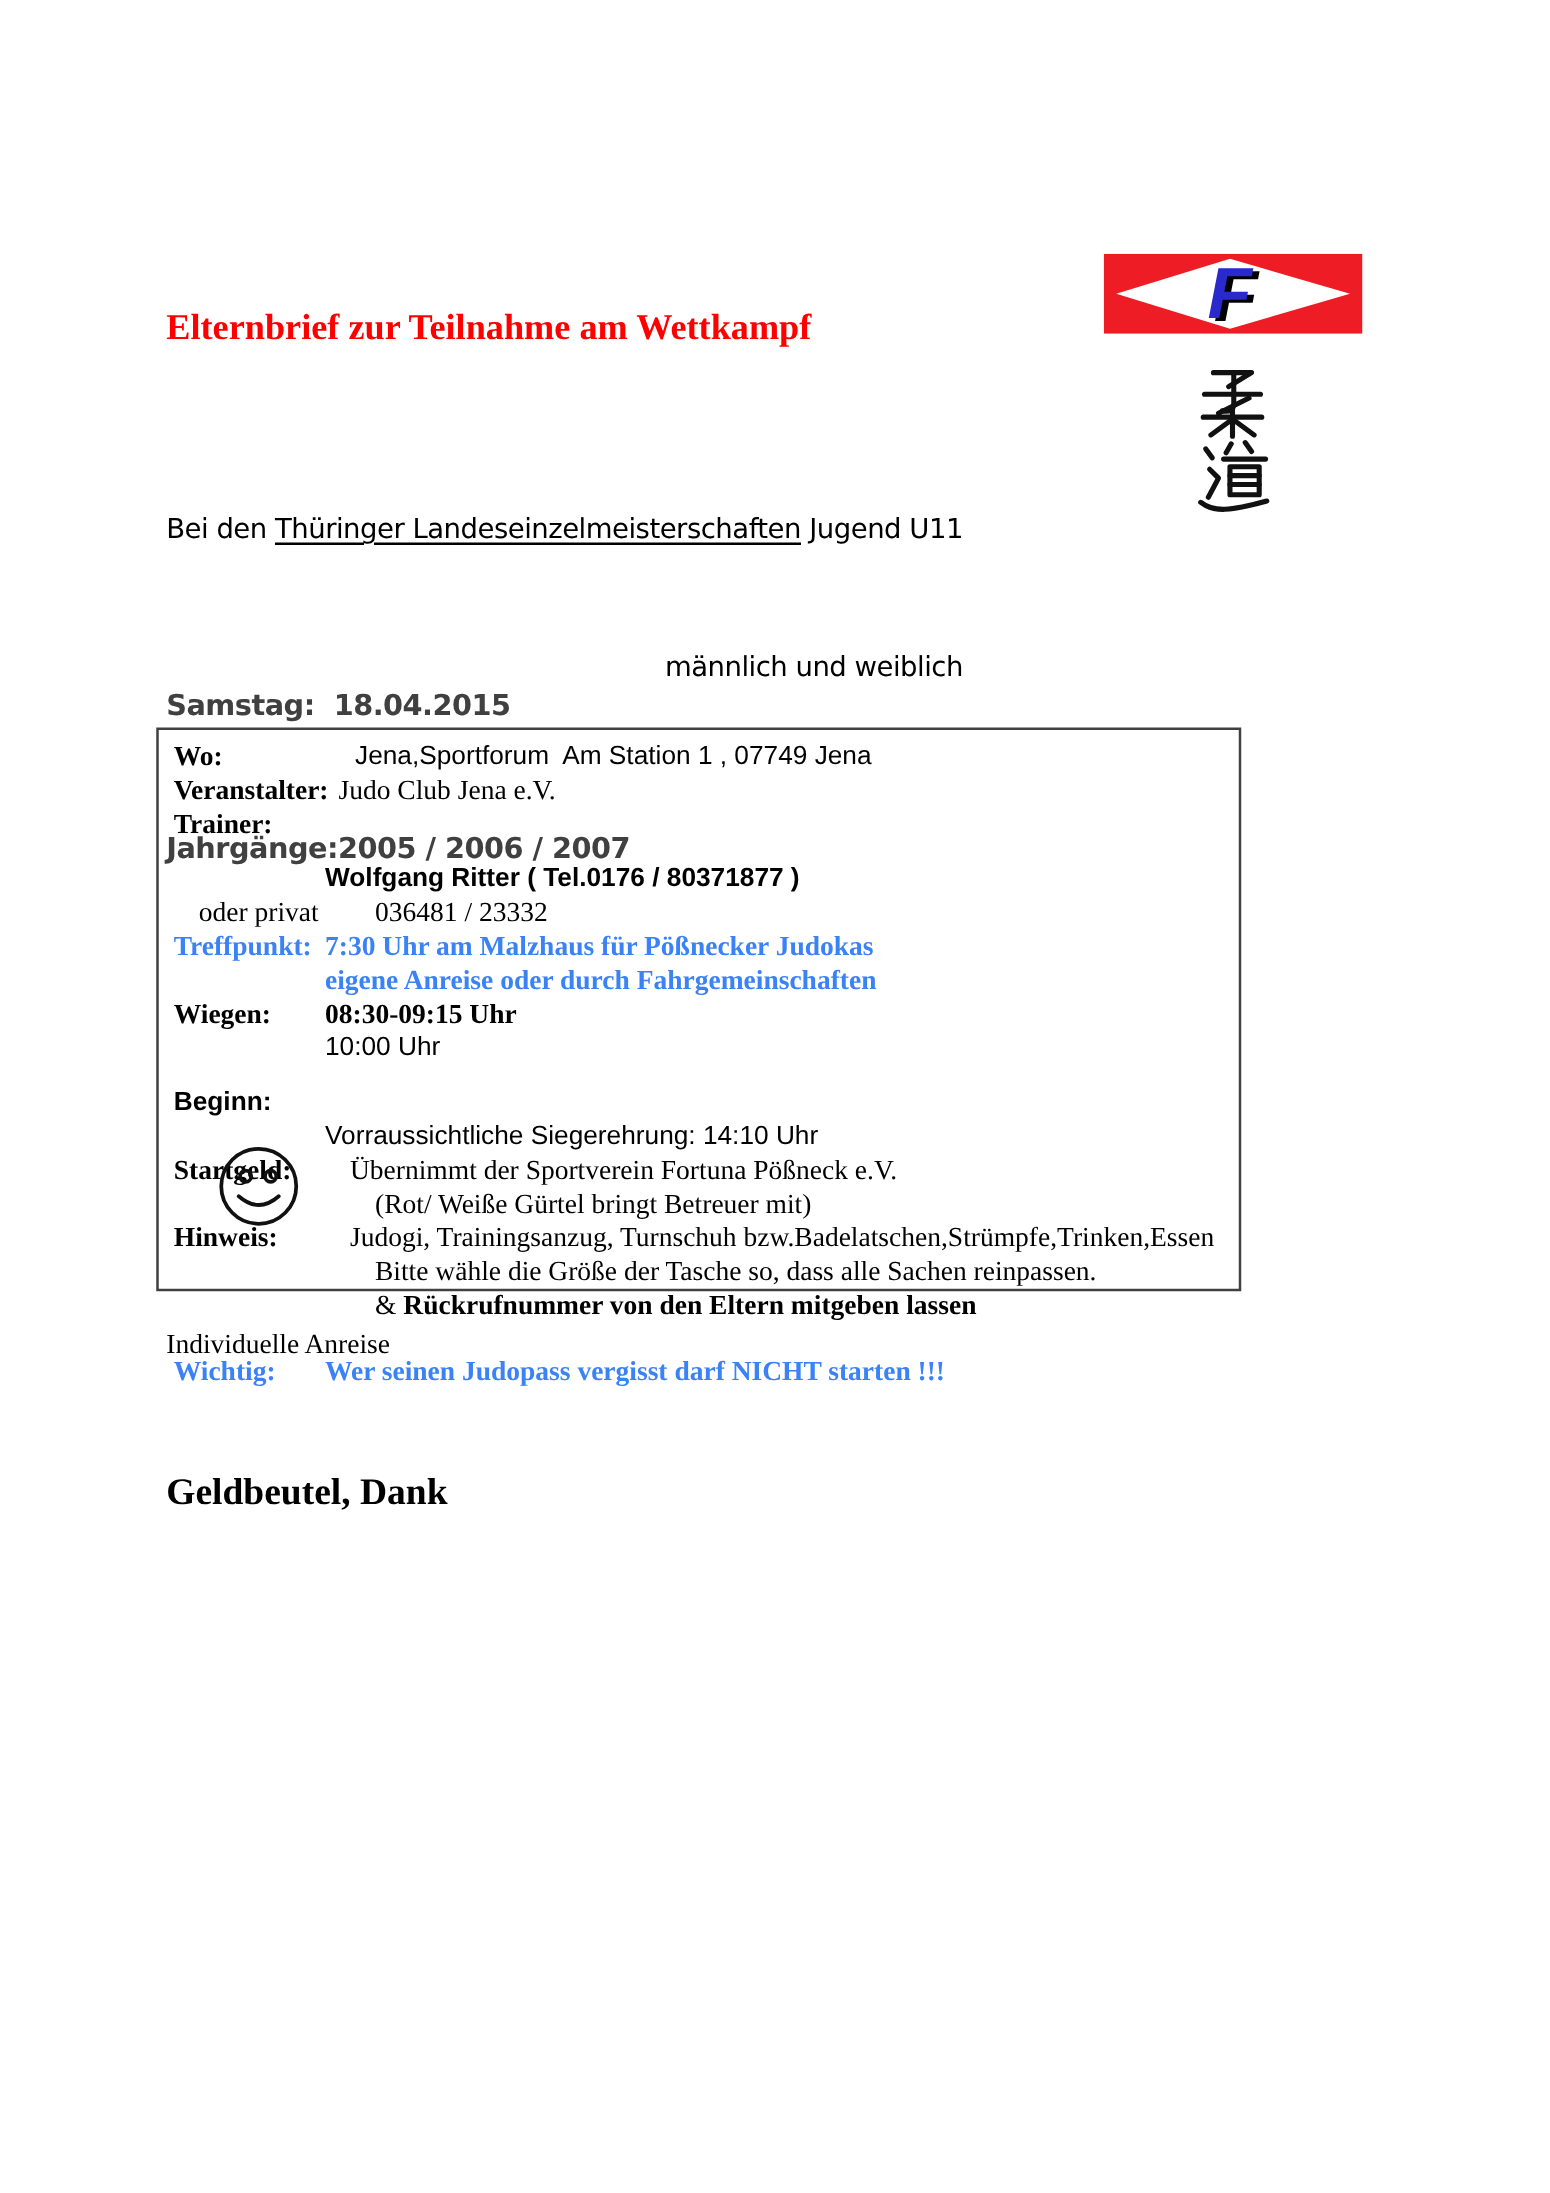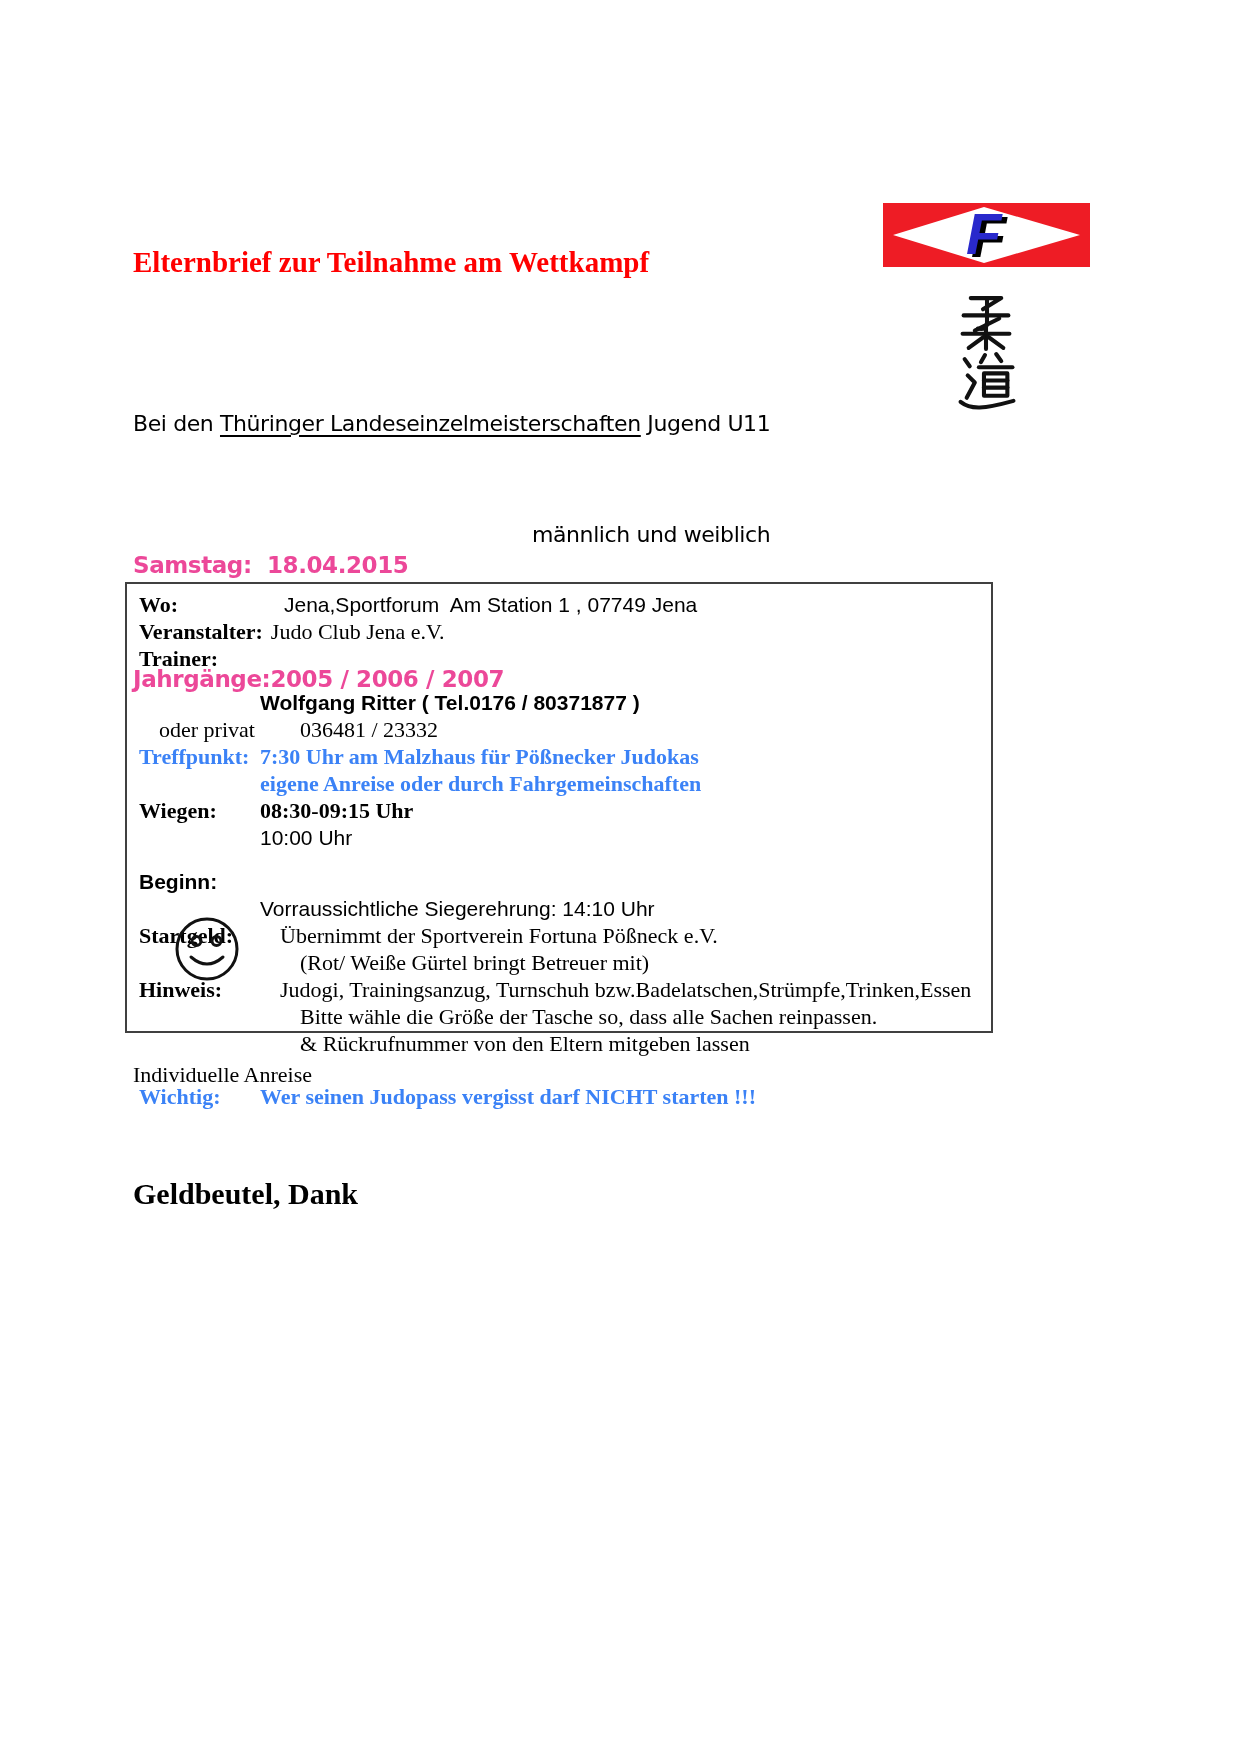--- a/index.html
+++ b/index.html
@@ -22,39 +22,39 @@
     position:absolute; left:133px; top:331px;
     font-family:"DejaVu Sans", sans-serif; font-size:22px;
     letter-spacing:-0.4px; line-height:37px; white-space:pre;text-align:right;
   }
   .intro .u { text-decoration:underline; text-decoration-thickness:2px; text-underline-offset:4px; }
 
   .event {
     position:absolute; left:133px; top:470px;
     font-family:"DejaVu Sans", sans-serif; font-weight:bold;
     font-size:23px; letter-spacing:-0.4px; line-height:38px;
-    color:#ec4899; white-space:pre;
+    color:#404040; white-space:pre;
   }
 
   
   .info-box {
     position:absolute; left:125px; top:582px; width:868px; height:451px;
     border:2px solid #404040; box-sizing:border-box;
     padding:7px 0 0 12px;
   }
   .row { display:flex; line-height:27px; font-size:22px; }
   .lbl { flex:0 0 121px; white-space:pre; }
   .lbl-auto { flex:0 0 auto; white-space:pre; }
   .val { white-space:pre; }
   .serif { font-family:"Liberation Serif", serif; font-weight:normal;padding-left:20px; }
   .serif-b { font-family:"Liberation Serif", serif; font-weight:bold; }
   .sans { font-family:"Liberation Sans", sans-serif; font-size:21px; font-weight:normal; }
   .sans-b { font-family:"Liberation Sans", sans-serif; font-size:21px; font-weight:bold;margin-top:44px; }
   .red { color:#3b82f6; }
-  .b { font-weight:normal; }
+  .b { font-weight:bold; }
   .ind24 { padding-left:24px; }
   .gap6 { padding-left:8px; }
   .spacer { height:26px; }
   .smiley { position:absolute; left:45px; top:330px; width:70px; height:70px; }
 
   
   .footer-small {
     position:absolute; left:133px; top:1062px;
     font-family:"Liberation Serif", serif; font-size:22px;
   }

